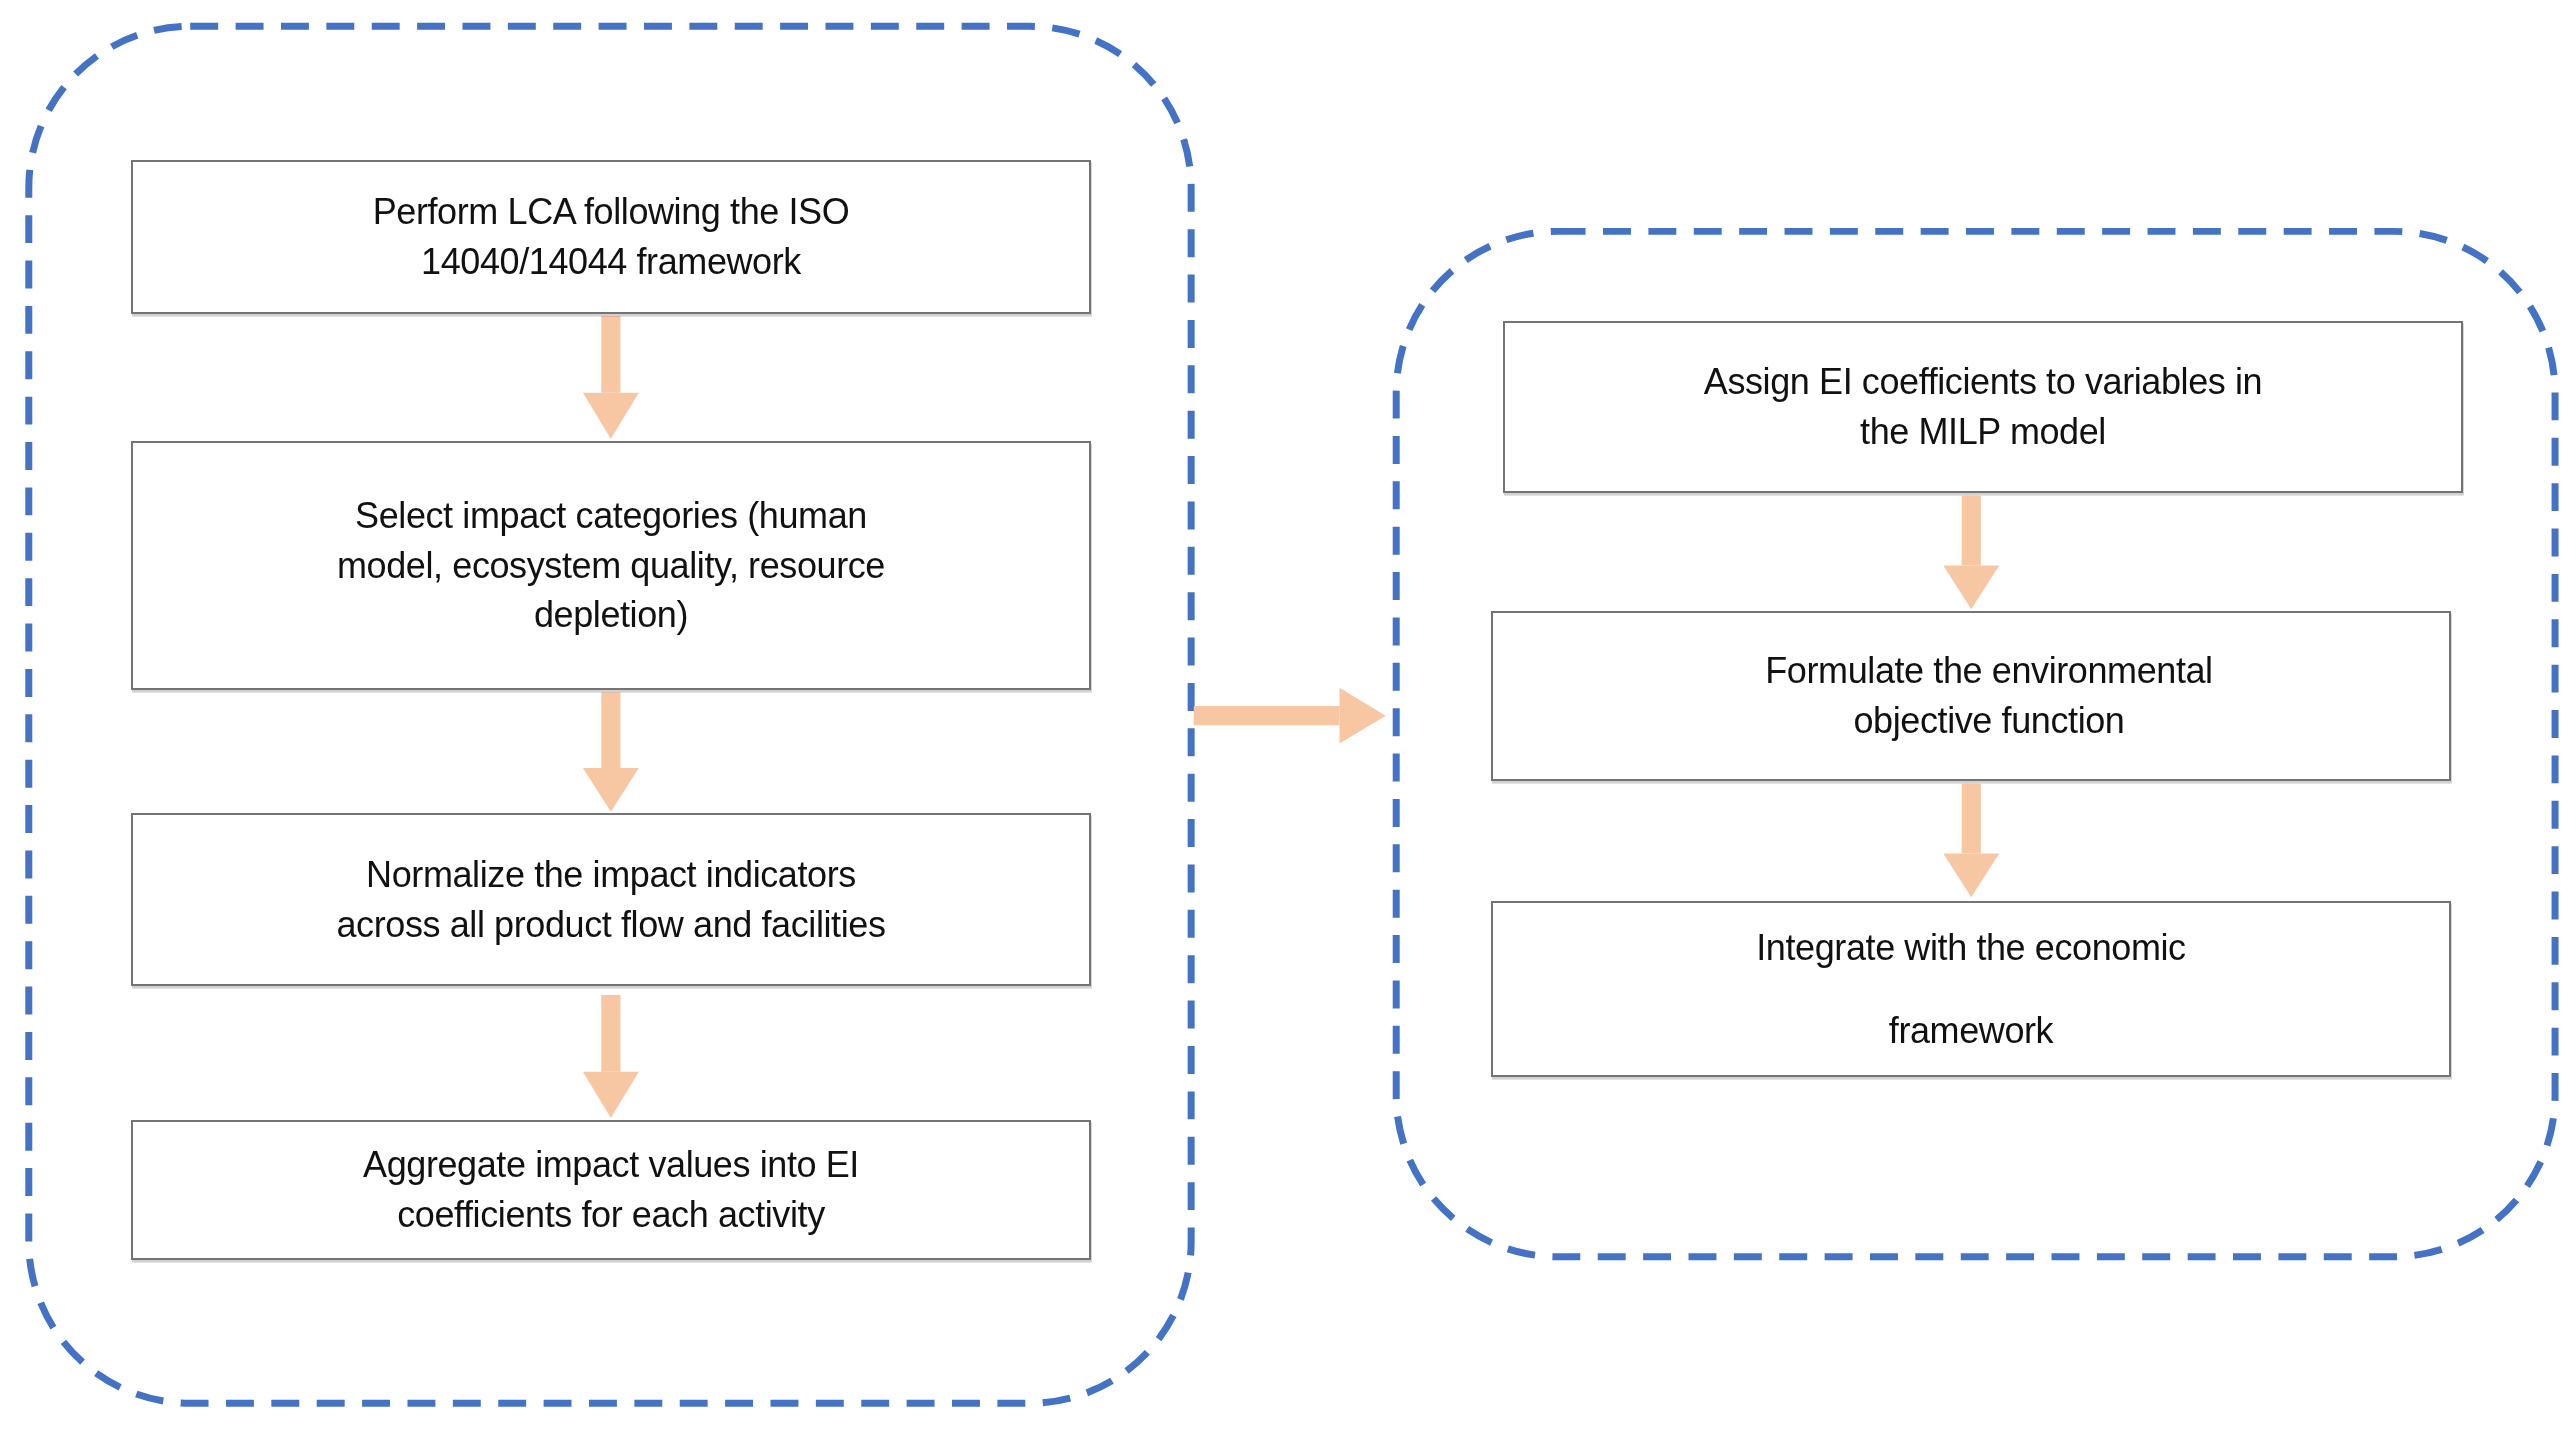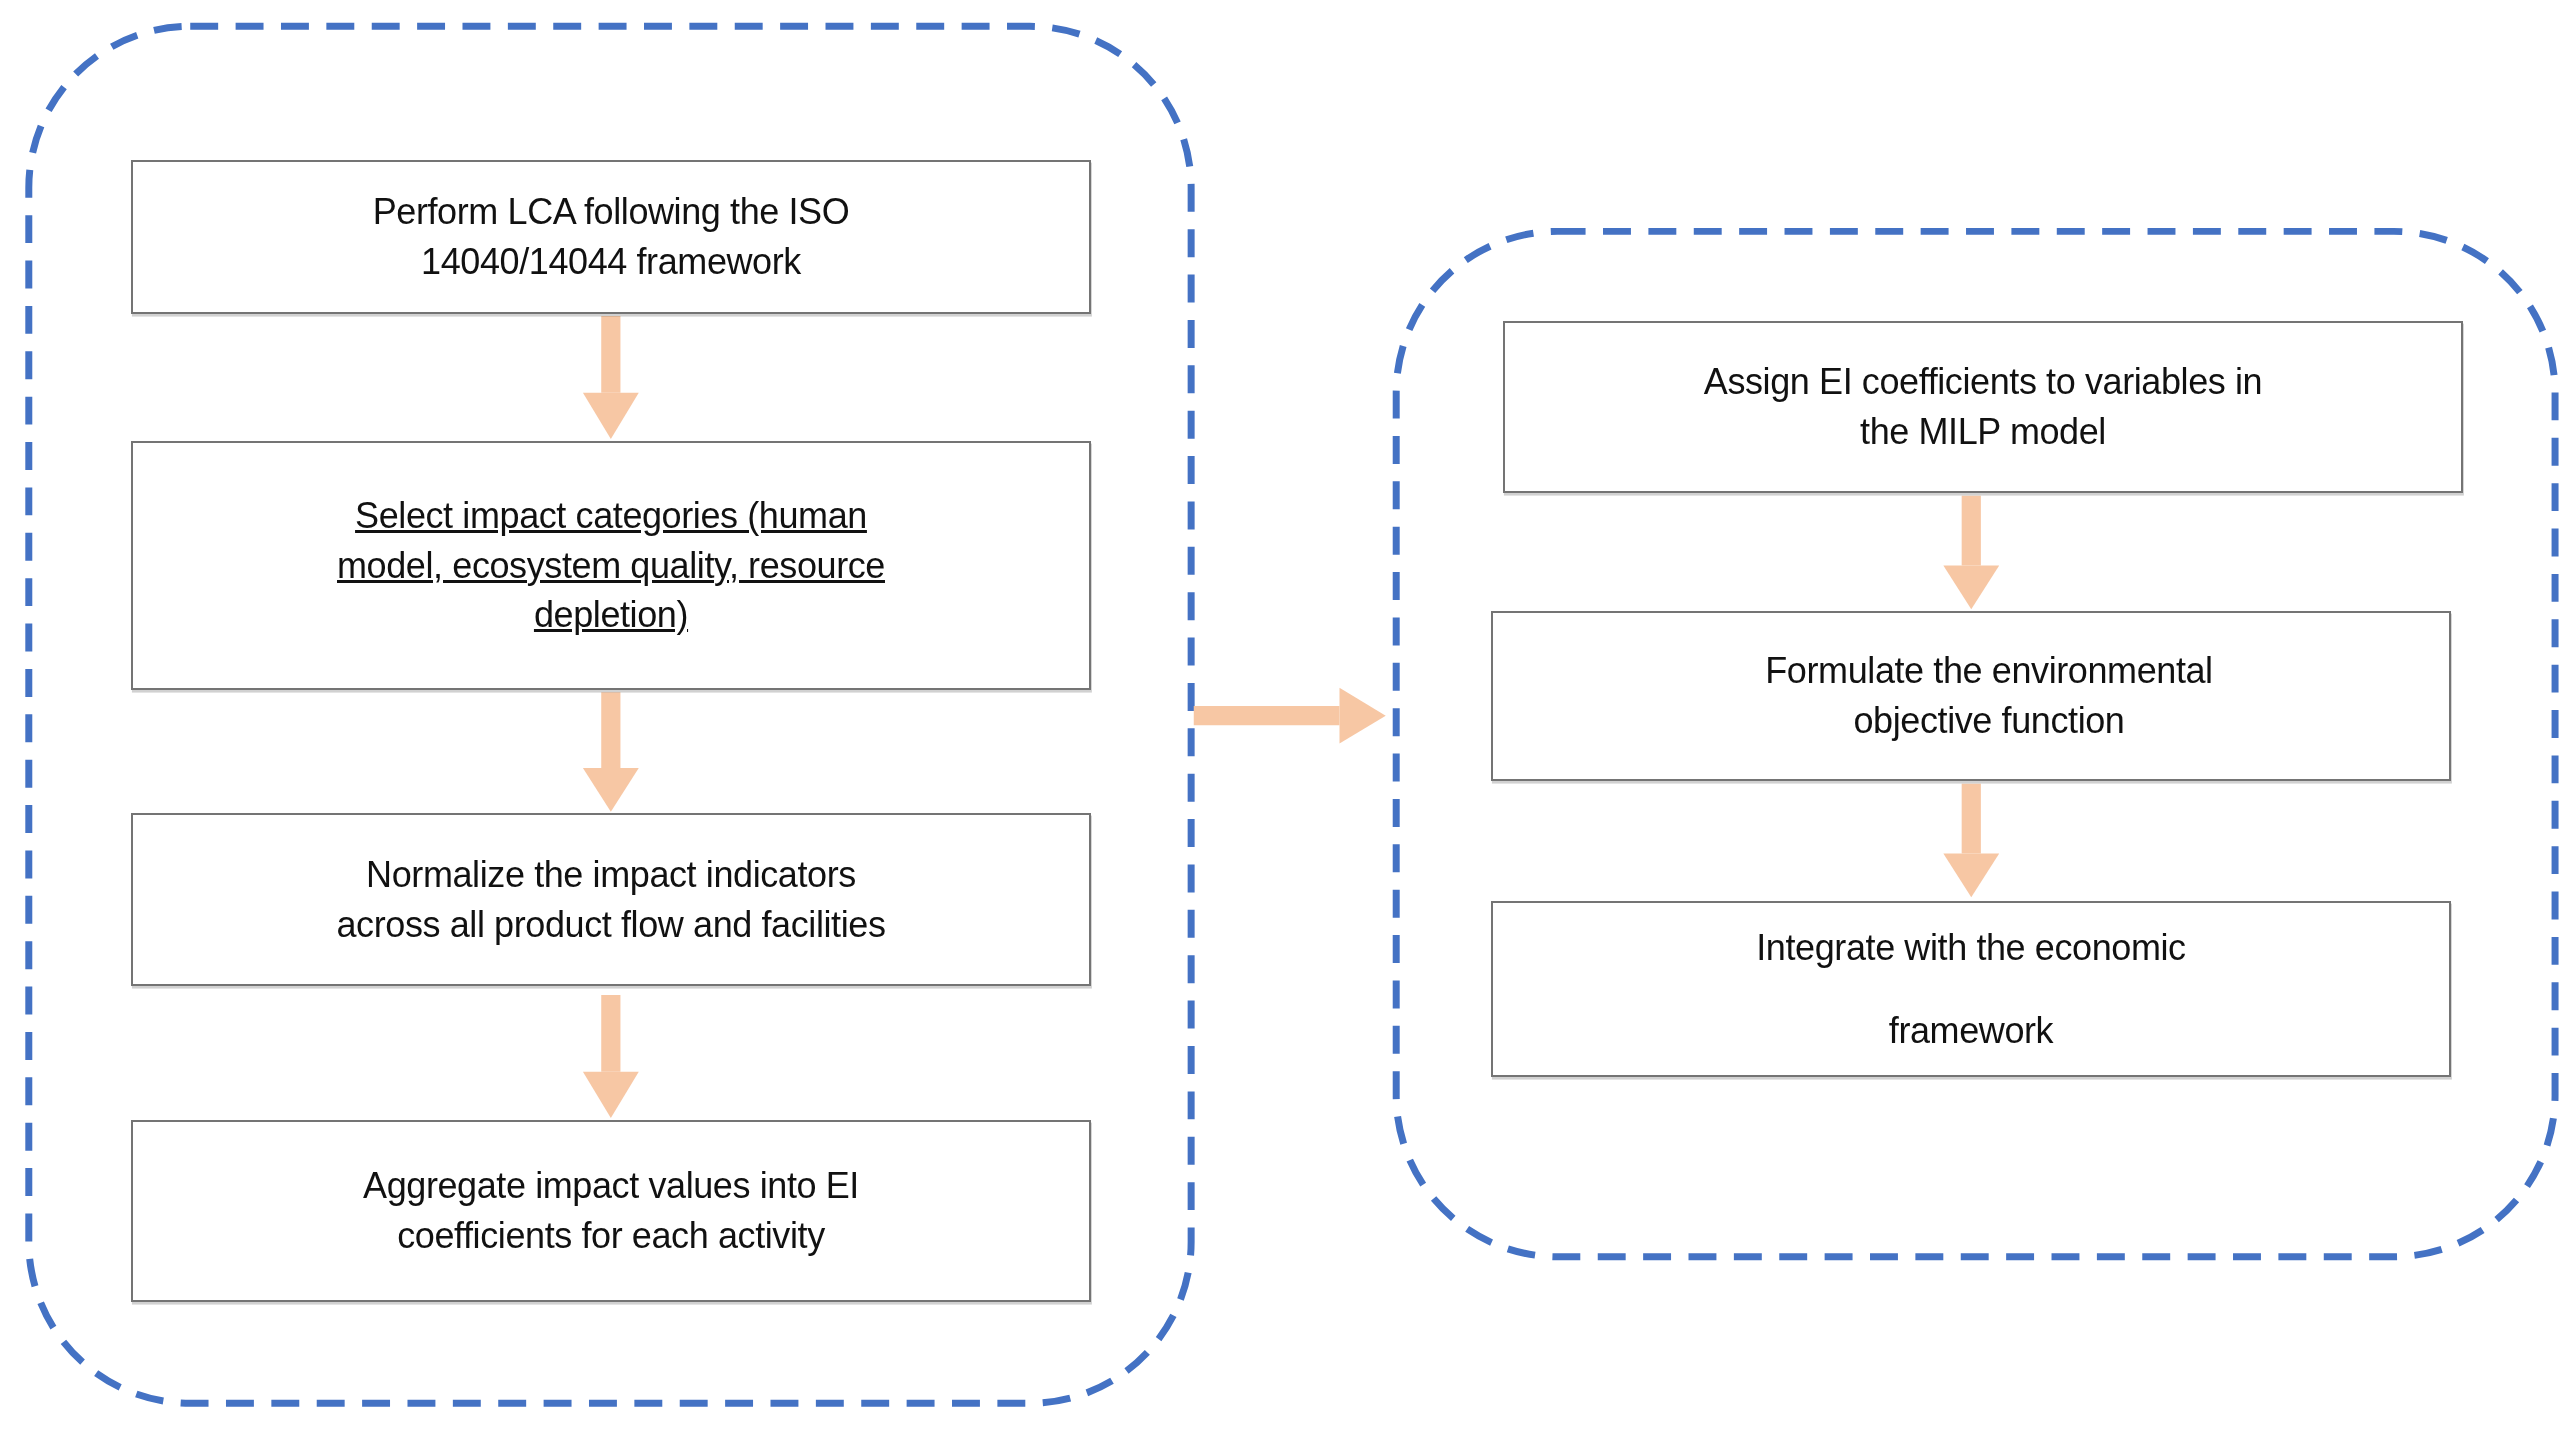--- a/index.html
+++ b/index.html
@@ -28,23 +28,23 @@
     box-shadow:0.9px 2.6px 0 rgba(0,0,0,0.18);
     color:#111111;
     font-size:36px;
     line-height:1.38;
     letter-spacing:-0.4px;
     box-sizing:border-box;
   }
   .step-box .line { display:block; white-space:nowrap; }
   
   .b1 { left:131px;  top:160px;  width:960px; height:154px; }
-  .b2 { left:131px;  top:441px;  width:960px; height:249px;text-decoration:underline; }
+  .b2 { left:131px;  top:441px;  width:960px; height:249px; }
   .b3 { left:131px;  top:813px;  width:960px; height:173px; }
-  .b4 { left:131px;  top:1120px; width:960px; height:182px; }
+  .b4 { left:131px;  top:1120px; width:960px; height:140px; }
   
   .r1 { left:1491px; top:321px;  width:960px; height:172px;margin-left:12px; }
   .r2 { left:1491px; top:611px;  width:960px; height:170px;padding-left:36px; }
   .r3 { left:1491px; top:901px; width:960px; height:176px;gap:33px; }
 </style>
 </head>
 <body>
 
 <div class="stage">
 

